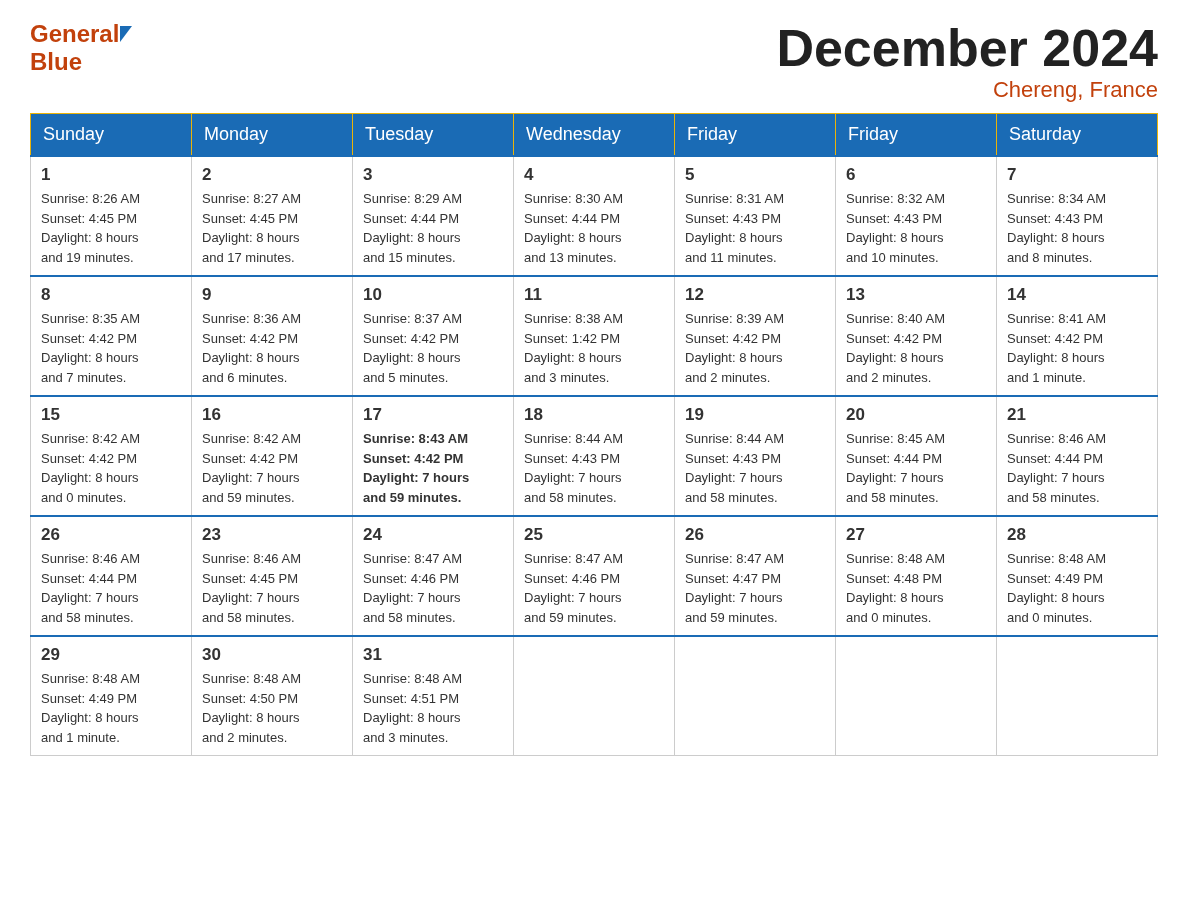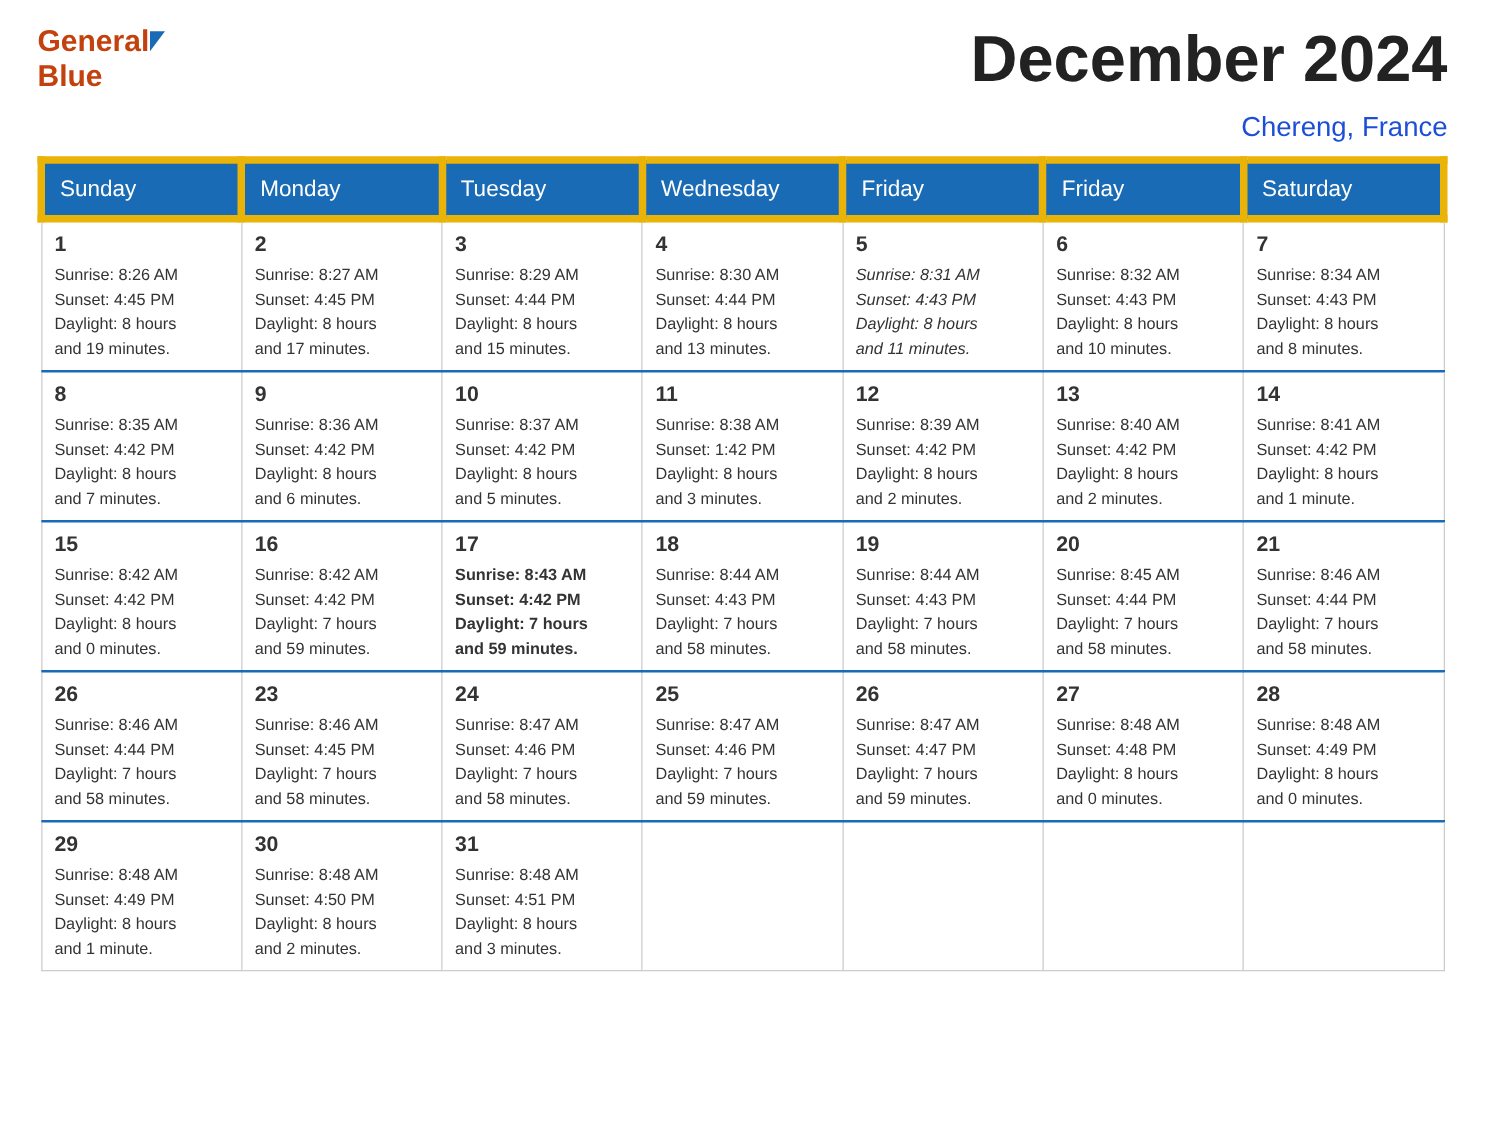--- a/index.html
+++ b/index.html
@@ -28,36 +28,36 @@
       text-align: right;
     }
     .month-title {
       font-size: 52px;
       font-weight: bold;
       color: #222;
       line-height: 1.1;
     }
     .location {
       font-size: 22px;
-      color: #1d4ed8;
-      margin-top: 12px;
+      color: #c2410c;
+      margin-top: 0;
     }
     .calendar {
       width: 100%;
       border-collapse: collapse;
       margin-top: 10px;
     }
     .calendar thead th {
       background-color: #1a6bb5;
       color: #ffffff;
       font-size: 18px;
       font-weight: normal;
       padding: 10px 12px;
       text-align: left;
-      border: 6px solid #eab308;
+      border: 1px solid #eab308;
     }
     .calendar tbody td {
       vertical-align: top;
       padding: 8px 10px;
       border: 1px solid #cccccc;
       font-size: 13px;
       color: #333;
       width: 14.28%;
       min-height: 100px;
     }
@@ -158,21 +158,21 @@
         </td>
         <td>
           <span class="day-number">4</span>
           <div class="day-info" style="white-space: pre-line;">Sunrise: 8:30 AM
 Sunset: 4:44 PM
 Daylight: 8 hours
 and 13 minutes.</div>
         </td>
         <td>
           <span class="day-number">5</span>
-          <div class="day-info" style="white-space: pre-line; font-style: italic;">Sunrise: 8:31 AM
+          <div class="day-info" style="white-space: pre-line;">Sunrise: 8:31 AM
 Sunset: 4:43 PM
 Daylight: 8 hours
 and 11 minutes.</div>
         </td>
         <td>
           <span class="day-number">6</span>
           <div class="day-info" style="white-space: pre-line;">Sunrise: 8:32 AM
 Sunset: 4:43 PM
 Daylight: 8 hours
 and 10 minutes.</div>

